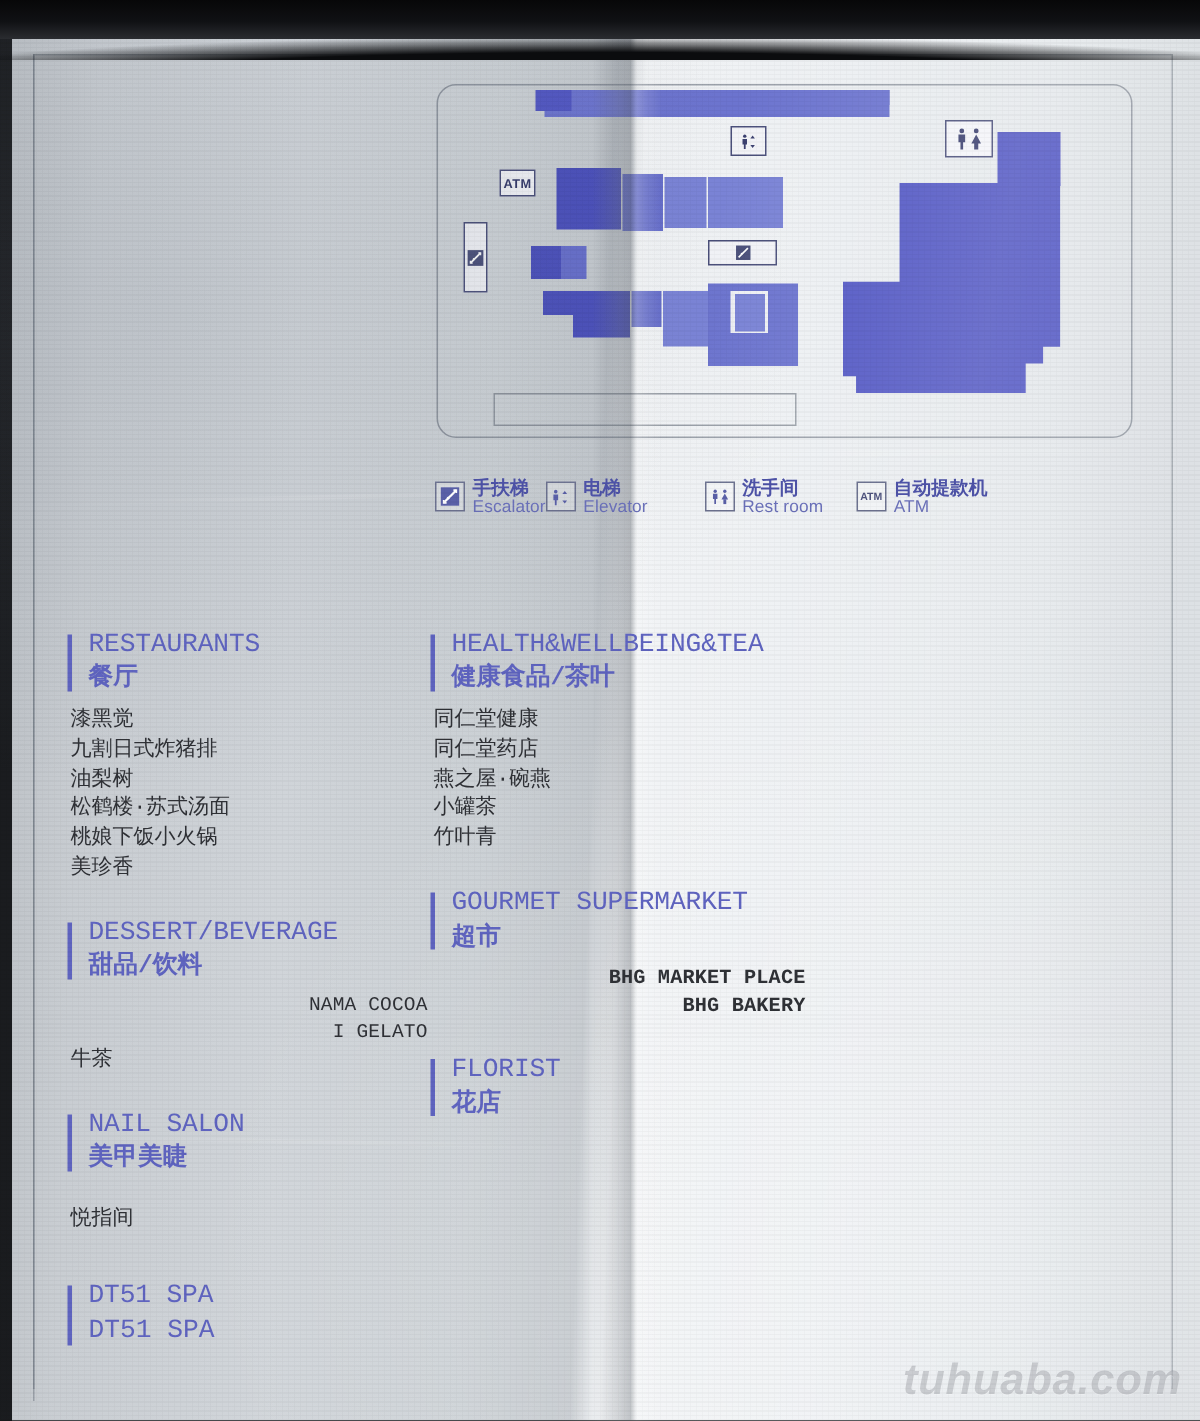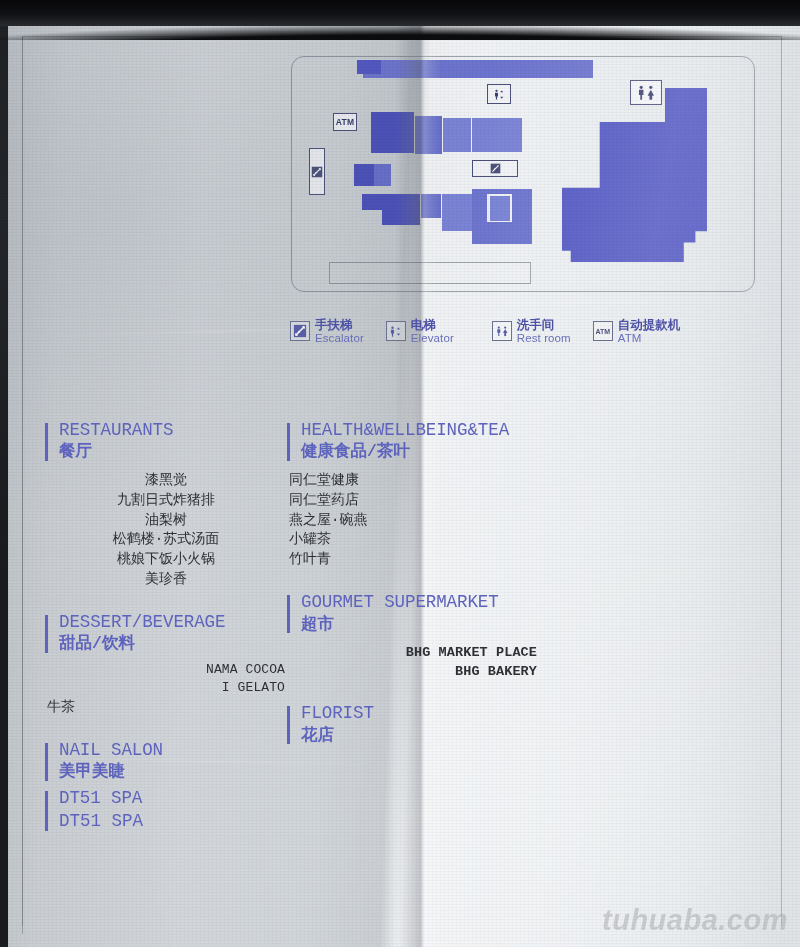--- a/index.html
+++ b/index.html
@@ -311,21 +311,21 @@
         <path d="M6.2 6.5h5.6v6.5h-1.7V19H7.9v-6H6.2z" fill="#3b4070"></path>
         <circle cx="21" cy="3.5" r="2" fill="#3b4070"></circle>
         <path d="M21 6.5 l4 7.5h-8z" fill="#3b4070"></path>
         <path d="M19.3 13h3.4v6h-3.4z" fill="#3b4070"></path>
       </svg>
     </div>
   </div>
 
   <div class="legend">
 
-    <div class="leg-item" style="margin-right:22px;">
+    <div class="leg-item" style="">
       <div class="leg-box">
         <svg width="14" height="14" viewBox="0 0 16 16">
           <rect x="1" y="1" width="14" height="14" fill="#5a60a8"></rect>
           <path d="M3.2 12.8 L12.8 3.2" stroke="#fff" stroke-width="1.7" fill="none"></path>
           <path d="M10.6 3.2 L12.8 3.2 L12.8 5.4" stroke="#fff" stroke-width="1.3" fill="none"></path>
           <path d="M3.2 10.6 L3.2 12.8 L5.4 12.8" stroke="#fff" stroke-width="1.3" fill="none"></path>
           <circle cx="6.6" cy="9.2" r="1.1" fill="#fff"></circle>
         </svg>
       </div>
       <div class="leg-txt">
@@ -375,21 +375,21 @@
   </div>
 
   <div class="col col-left">
 
     <div class="cat">
       <div class="cat-head">
         <div class="cat-en">RESTAURANTS</div>
         <div class="cat-cn">餐厅</div>
       </div>
     </div>
-    <div class="shops" style="margin-top:8px;text-align:center;">
+    <div class="shops" style="margin-top:8px;">
       <div class="shop">漆黑觉</div>
       <div class="shop">九割日式炸猪排</div>
       <div class="shop">油梨树</div>
       <div class="shop">松鹤楼·苏式汤面</div>
       <div class="shop">桃娘下饭小火锅</div>
       <div class="shop">美珍香</div>
     </div>
 
     <div class="cat">
       <div class="cat-head">
@@ -402,20 +402,23 @@
       <div class="shop lat">I GELATO</div>
       <div class="shop">牛茶</div>
     </div>
 
     <div class="cat">
       <div class="cat-head">
         <div class="cat-en">NAIL SALON</div>
         <div class="cat-cn">美甲美睫</div>
       </div>
     </div>
+    <div class="shops" style="margin-top:22px; margin-bottom:30px;">
+      <div class="shop">悦指间</div>
+    </div>
 
     <div class="cat">
       <div class="cat-head two-line">
         <div class="cat-en">DT51 SPA</div>
         <div class="cat-cn" style="font-weight:400; font-size:17.5px;">DT51 SPA</div>
       </div>
     </div>
   </div>
 
   <div class="col col-right">

